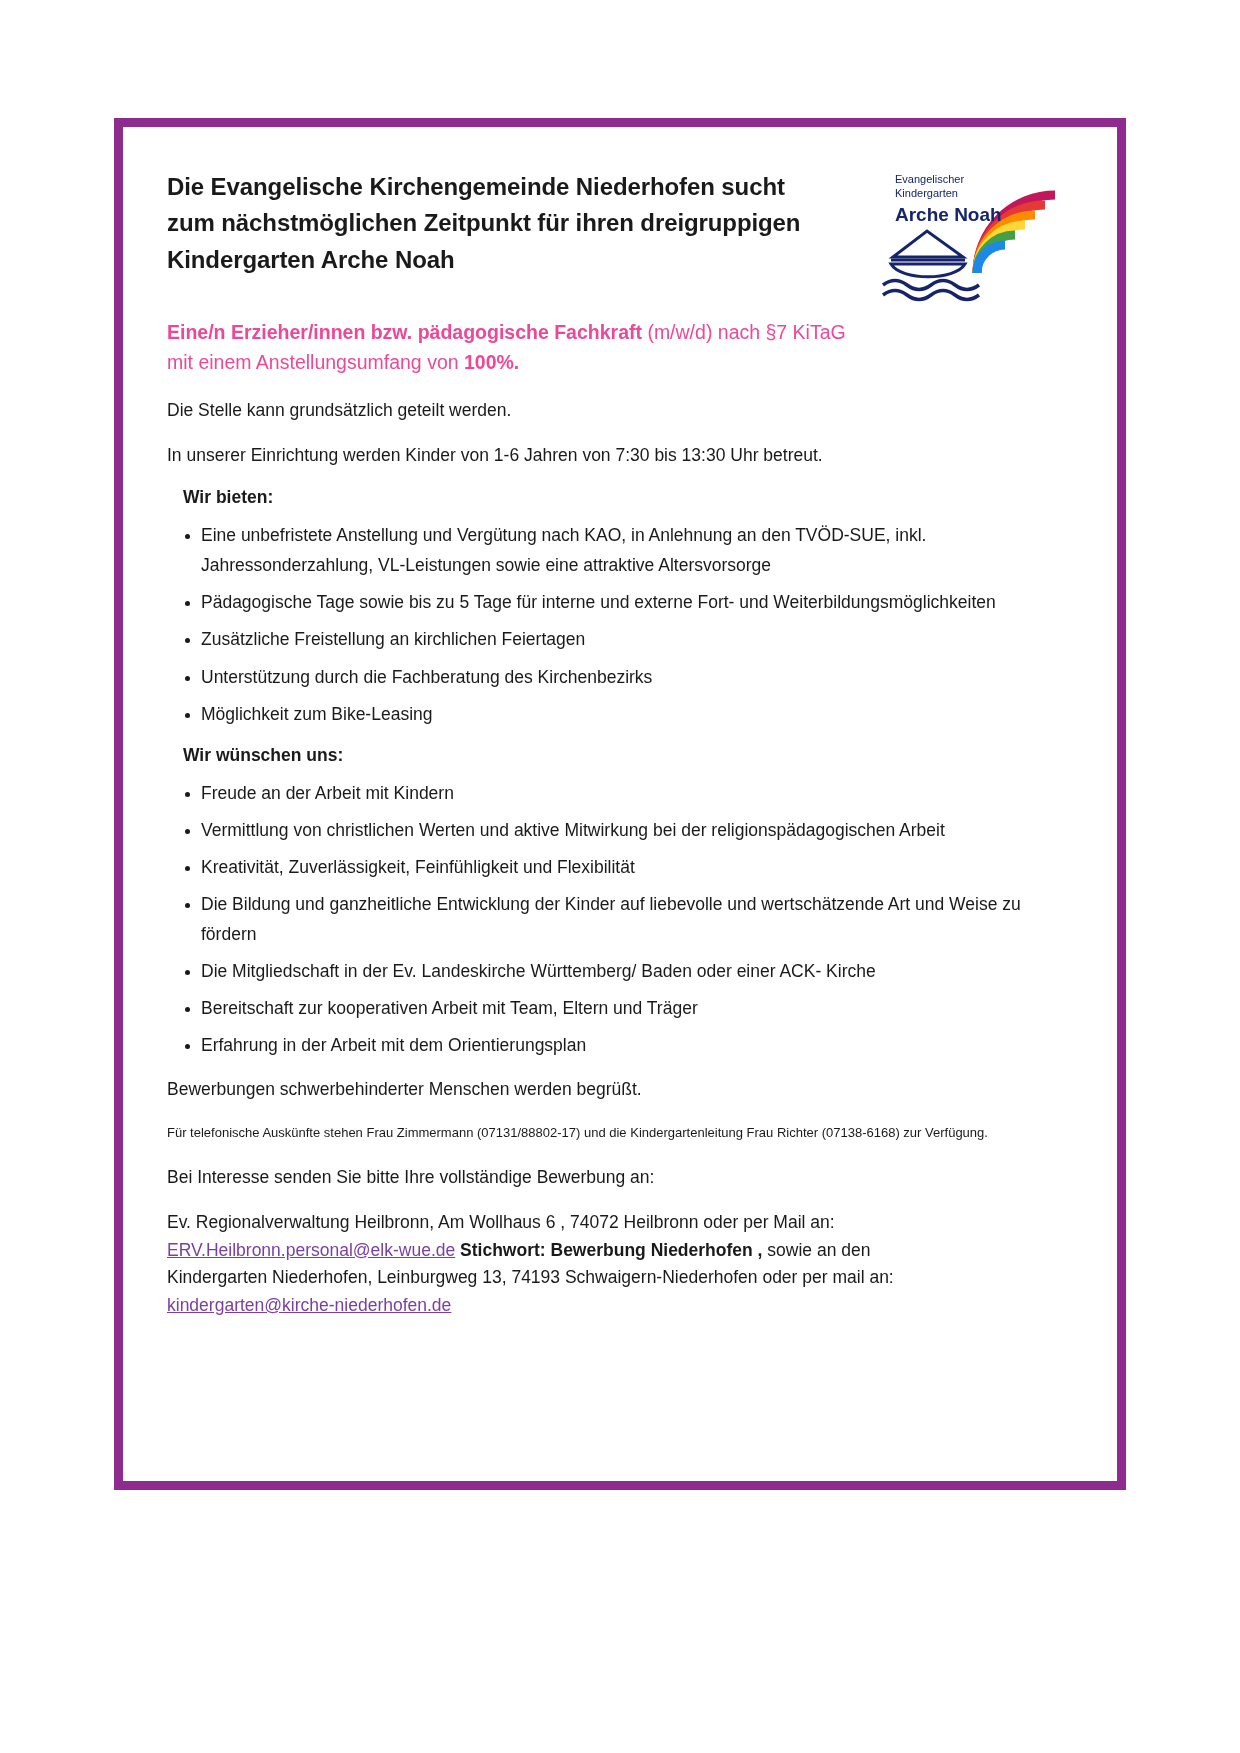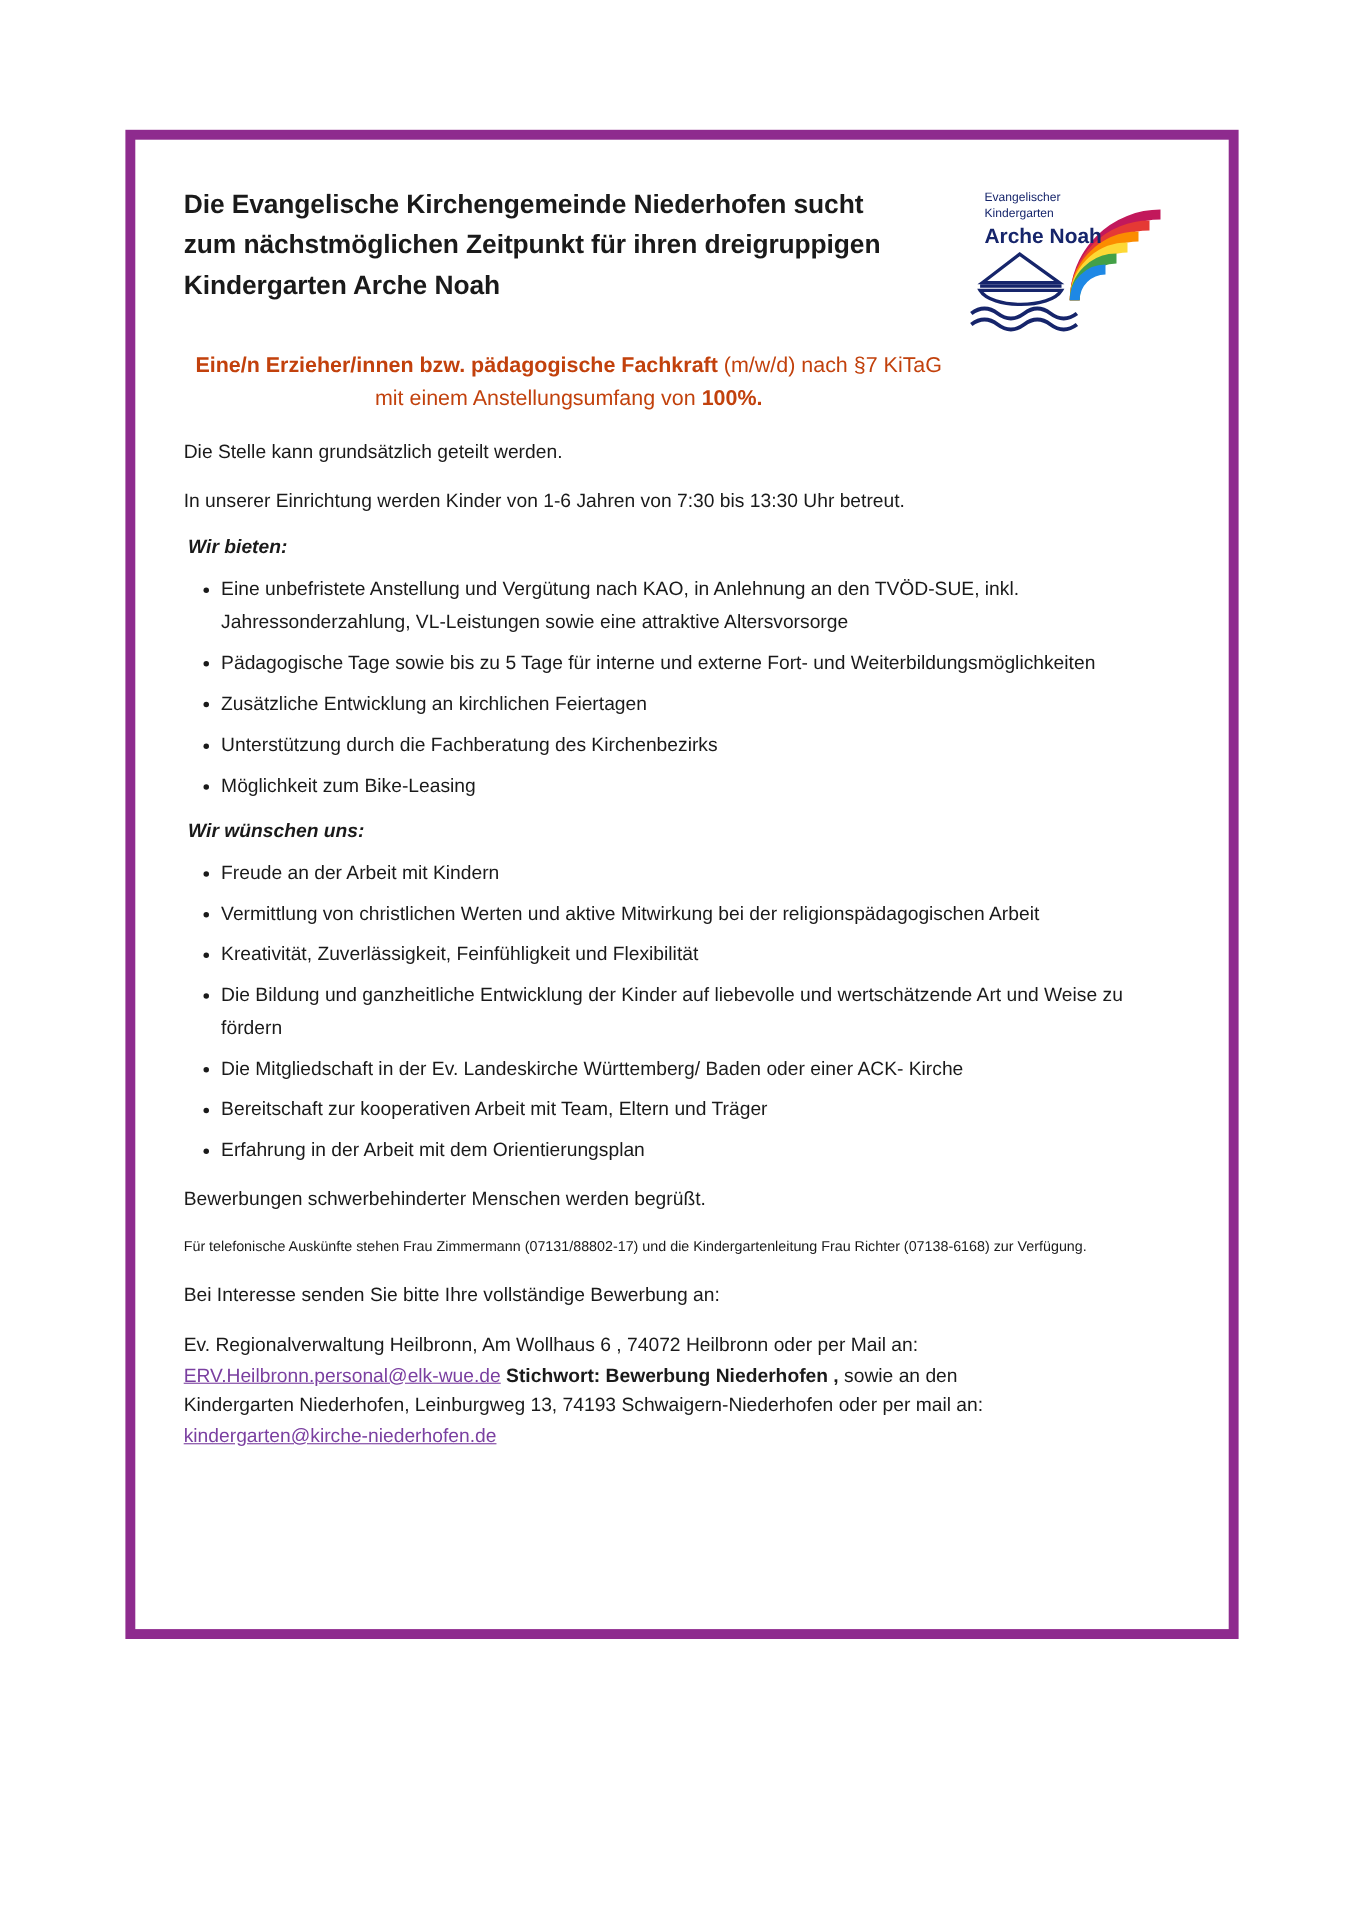--- a/index.html
+++ b/index.html
@@ -40,37 +40,35 @@
   .headline {
     font-size: 24px;
     font-weight: bold;
     line-height: 1.52;
     width: 640px;
     letter-spacing: -0.1px;
   }
   .spacer-28 { height: 40px; }
   .lead {
     font-size: 19.5px;
-    color: #c2410c;
+    color: #ec4899;
     line-height: 1.5;
     width: 700px;
     margin-bottom: 20px;
-    text-align: center;
   }
   .lead b { font-weight: bold; }
   .para {
     font-size: 17.5px;
     line-height: 1.55;
     margin: 12px 0 18px 0;
   }
   .subhead {
     font-size: 17.5px;
     font-weight: bold;
-    margin: 0 0 12px 4px;
-    font-style: italic;
+    margin: 0 0 12px 16px;
   }
   ul.bullets {
     list-style: none;
     margin: 0 0 16px 0;
     padding: 0;
   }
   ul.bullets li {
     position: relative;
     padding-left: 34px;
     font-size: 17.5px;
@@ -145,21 +143,21 @@
       <b>Eine/n Erzieher/innen bzw. pädagogische Fachkraft</b><span> (m/w/d) nach §7 KiTaG mit einem Anstellungsumfang von </span><b>100%.</b>
     </div>
 
     <p class="para">Die Stelle kann grundsätzlich geteilt werden.</p>
     <p class="para">In unserer Einrichtung werden Kinder von 1-6 Jahren von 7:30 bis 13:30 Uhr betreut.</p>
 
     <p class="subhead">Wir bieten:</p>
     <ul class="bullets">
       <li>Eine unbefristete Anstellung und Vergütung nach KAO, in Anlehnung an den TVÖD-SUE, inkl. Jahressonderzahlung, VL-Leistungen sowie eine attraktive Altersvorsorge</li>
       <li>Pädagogische Tage sowie bis zu 5 Tage für interne und externe Fort- und Weiterbildungsmöglichkeiten</li>
-      <li>Zusätzliche Entwicklung an kirchlichen Feiertagen</li>
+      <li>Zusätzliche Freistellung an kirchlichen Feiertagen</li>
       <li>Unterstützung durch die Fachberatung des Kirchenbezirks</li>
       <li>Möglichkeit zum Bike-Leasing</li>
     </ul>
 
     <p class="subhead">Wir wünschen uns:</p>
     <ul class="bullets">
       <li>Freude an der Arbeit mit Kindern</li>
       <li>Vermittlung von christlichen Werten und aktive Mitwirkung bei der religionspädagogischen Arbeit</li>
       <li>Kreativität, Zuverlässigkeit, Feinfühligkeit und Flexibilität</li>
       <li>Die Bildung und ganzheitliche Entwicklung der Kinder auf liebevolle und wertschätzende Art und Weise zu fördern</li>

